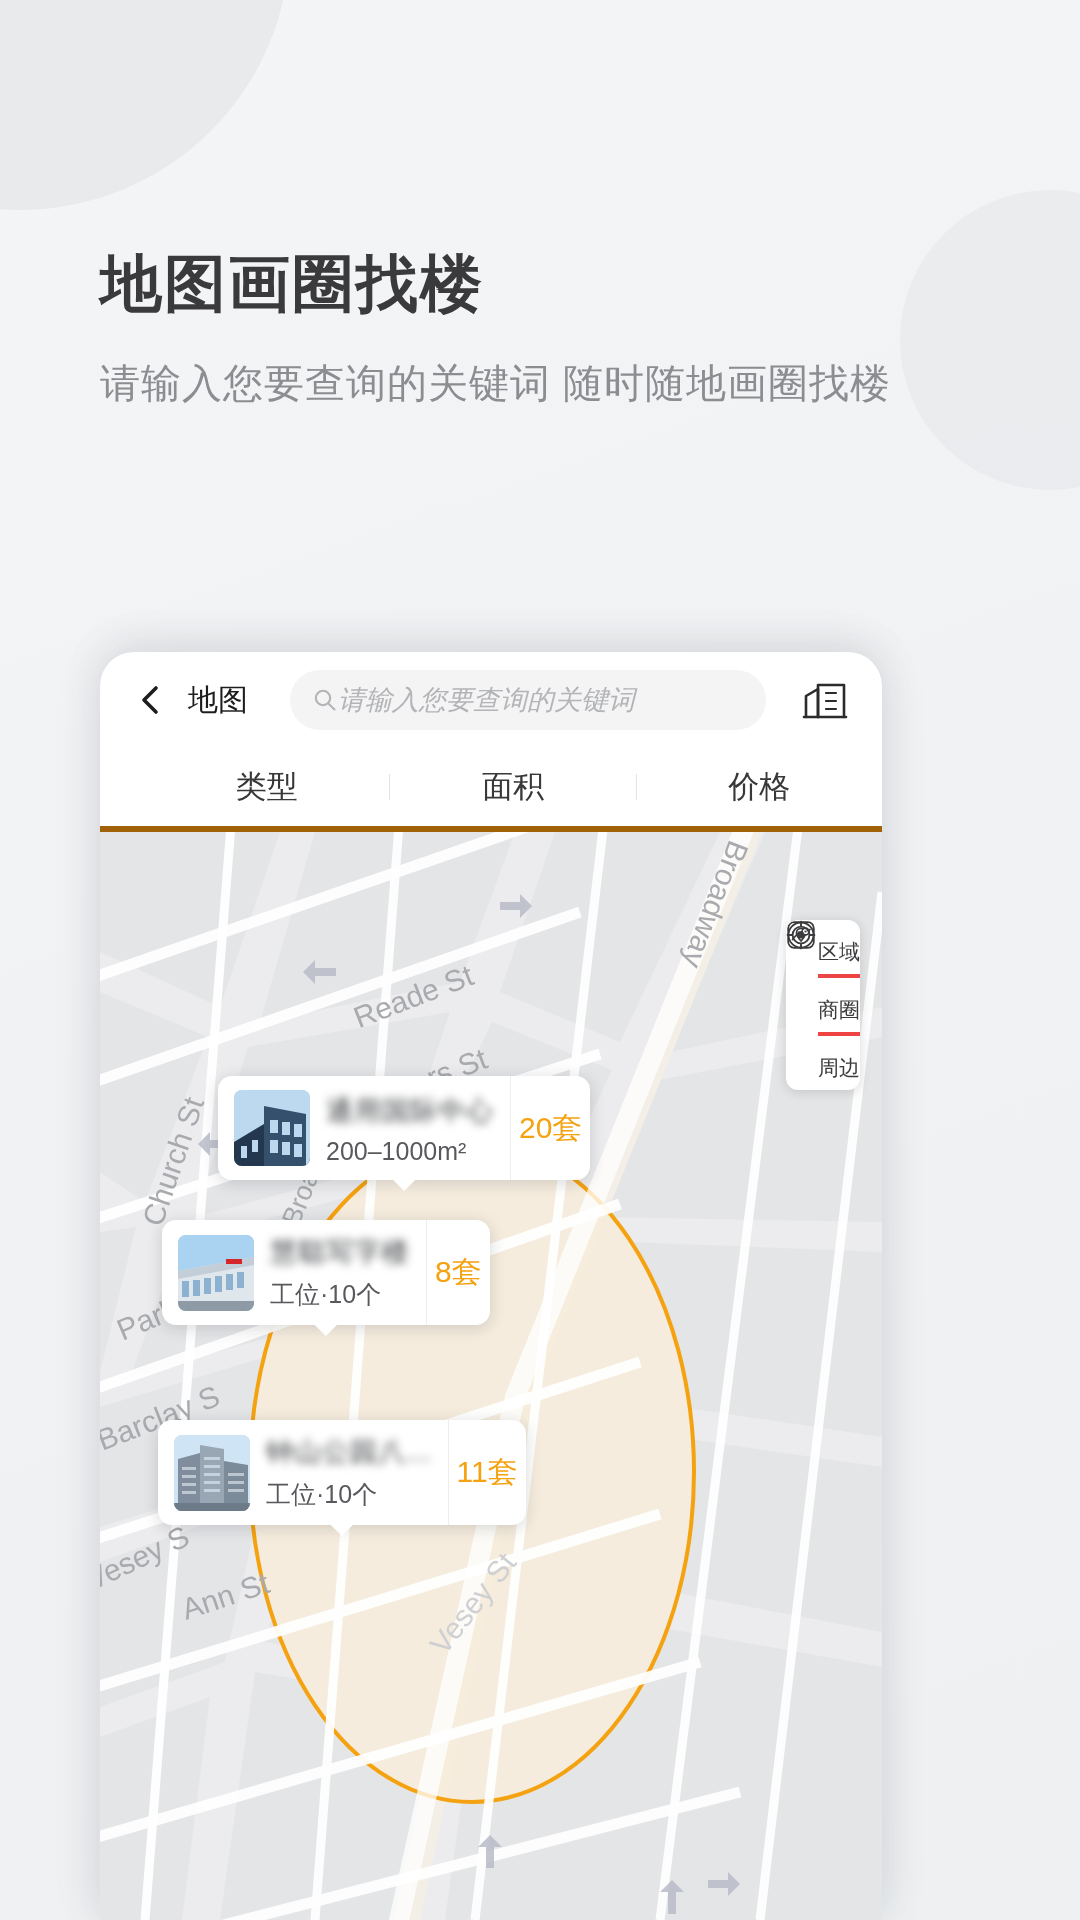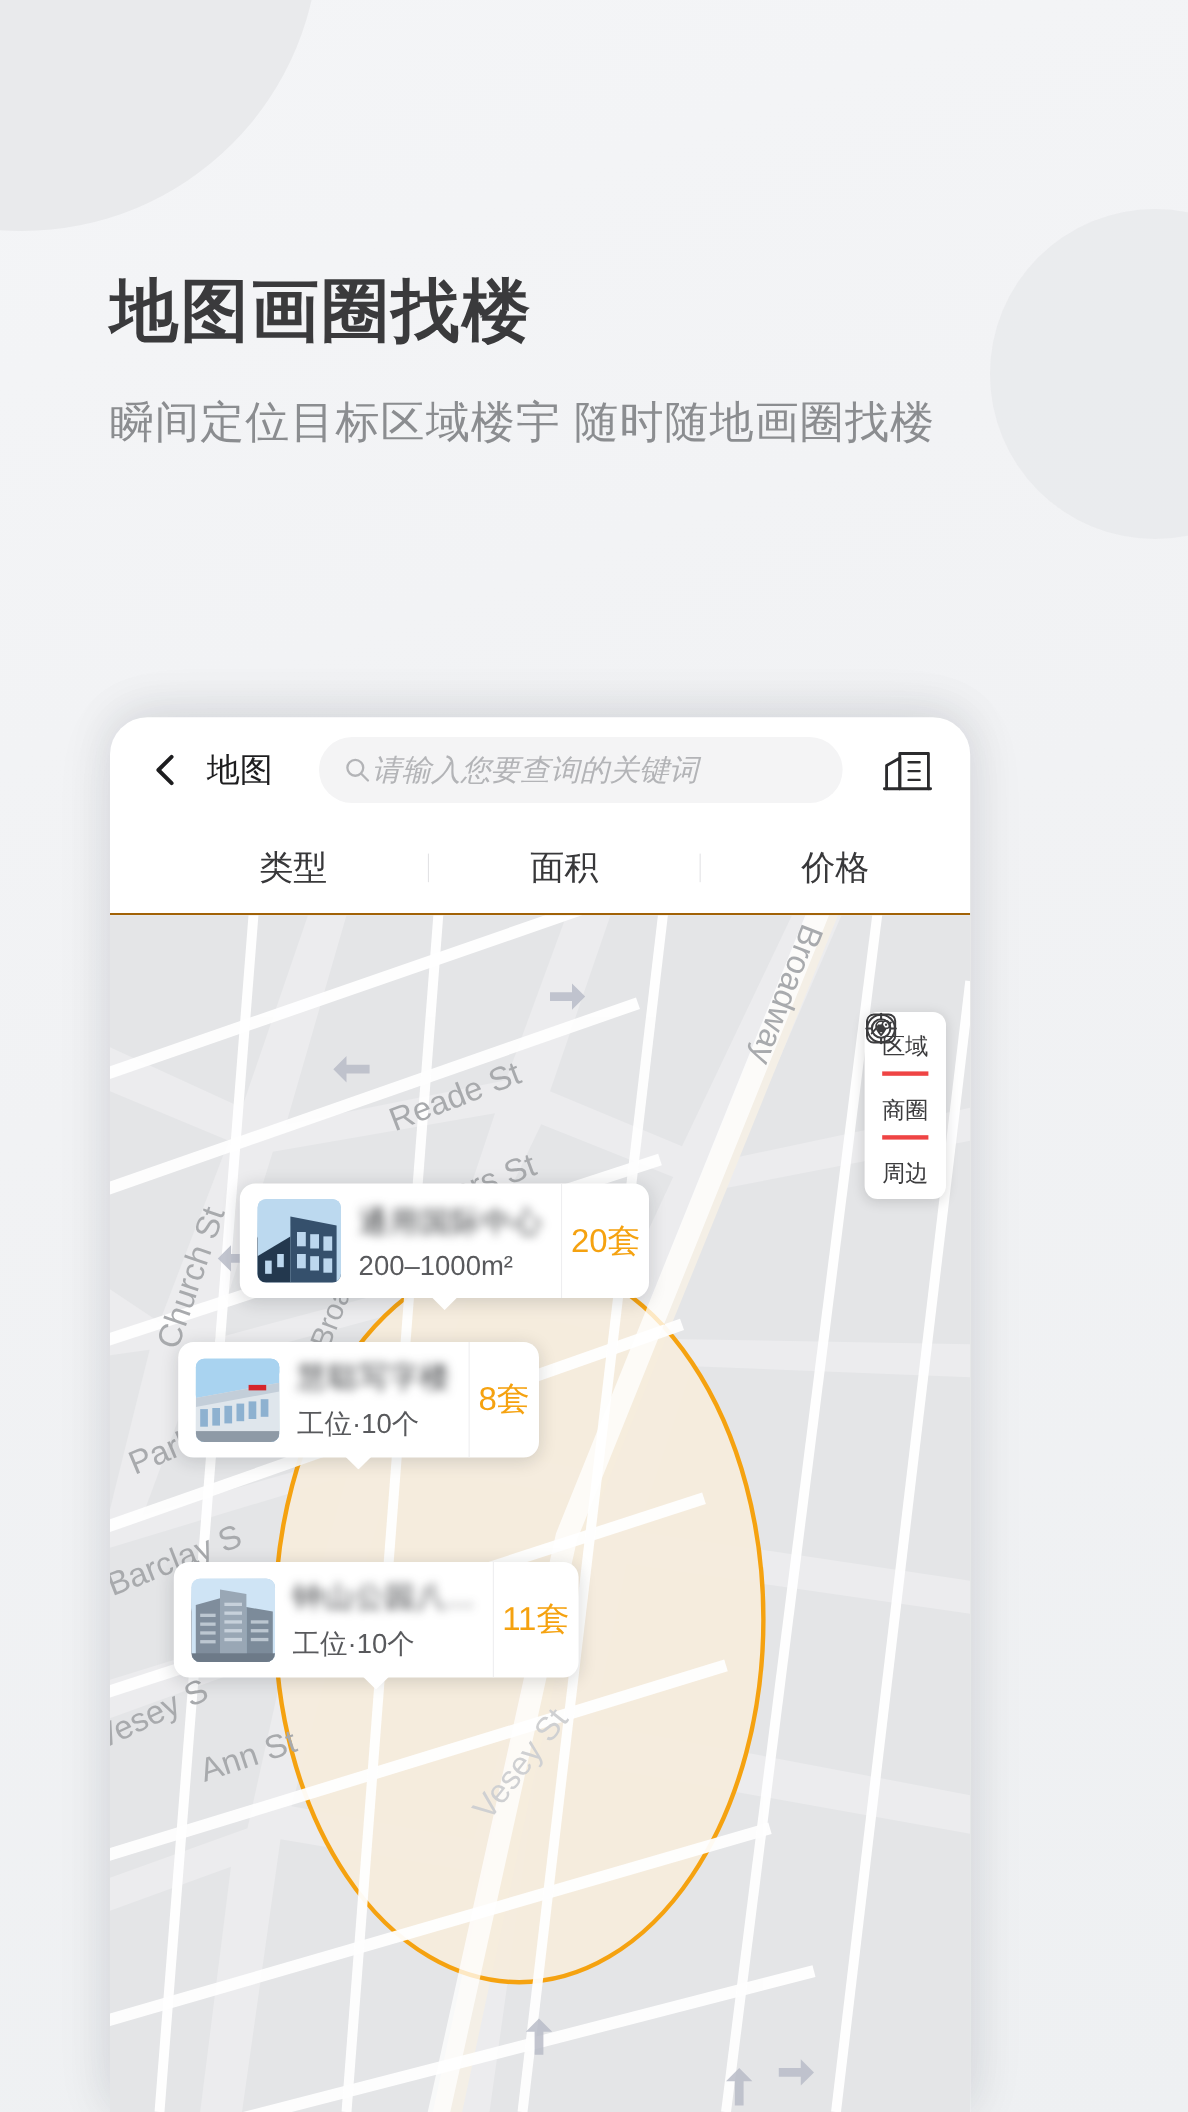--- a/index.html
+++ b/index.html
@@ -59,42 +59,42 @@
     height: 60px; background: #f4f4f5; border-radius: 30px;
     display: flex; align-items: center; padding: 0 22px;  font-style: italic;
   }
   #search-icon { width: 26px; height: 26px; flex: 0 0 auto; }
   #search-placeholder { font-size: 27px; color: #b3b4b7; }
   #list-toggle-icon { width: 46px; height: 42px; flex: 0 0 auto; }
 
   
   #phone-filters {
     height: 84px; display: flex; align-items: center;
-    border-bottom: 2px solid #a16207;
+    border-bottom: 6px solid #a16207;
     padding-left: 44px;
   }
   .filter-cell {
     flex: 1; text-align: center; font-size: 31px; color: #38383a;
     position: relative;
   }
   .filter-sep { width: 1px; height: 26px; background: #e3e3e5; }
 
   
   #map {
     position: relative; width: 100%; height: 1088px;
     background: #ececee; overflow: hidden;
   }
   #map svg { position: absolute; inset: 0; }
 
   
   #map-controls {
     position: absolute; right: 22px; top: 88px;
     width: 74px; background: #ffffff; border-radius: 12px;
     box-shadow: 0 2px 12px rgba(0,0,0,.14);
-    display: flex; flex-direction: column; align-items: center;
+    display: flex; flex-direction: column; align-items: flex-end;
     overflow: hidden;
   }
   .ctrl {
     padding: 14px 0 12px; display: flex; flex-direction: column;
     align-items: center; gap: 7px;
   }
   .ctrl + .ctrl { border-top: 4px solid #ef4444; }
   .ctrl-label { font-size: 21px; color: #3c3c3e; line-height: 1; }
   .ctrl svg { width: 30px; height: 30px; display: block; }
 
@@ -141,21 +141,21 @@
 </style>
 </head>
 <body>
 
 <div id="bg-layer"></div>
 <div id="blob-top-left"></div>
 <div id="blob-right"></div>
 
 <div id="hero">
   <div id="hero-title">地图画圈找楼</div>
-  <div id="hero-subtitle">瞬间定位目标区域楼宇 随时随地画圈找楼</div>
+  <div id="hero-subtitle">请输入您要查询的关键词 随时随地画圈找楼</div>
 </div>
 
 <div id="phone">
 
   <div id="phone-nav">
     <span id="back-icon">
       <svg viewBox="0 0 34 34" fill="none" xmlns="http://www.w3.org/2000/svg">
         <path d="M22 5 L10 17 L22 29" stroke="#1d1d1f" stroke-width="3.6" stroke-linecap="round" stroke-linejoin="round"></path>
       </svg>
     </span>

